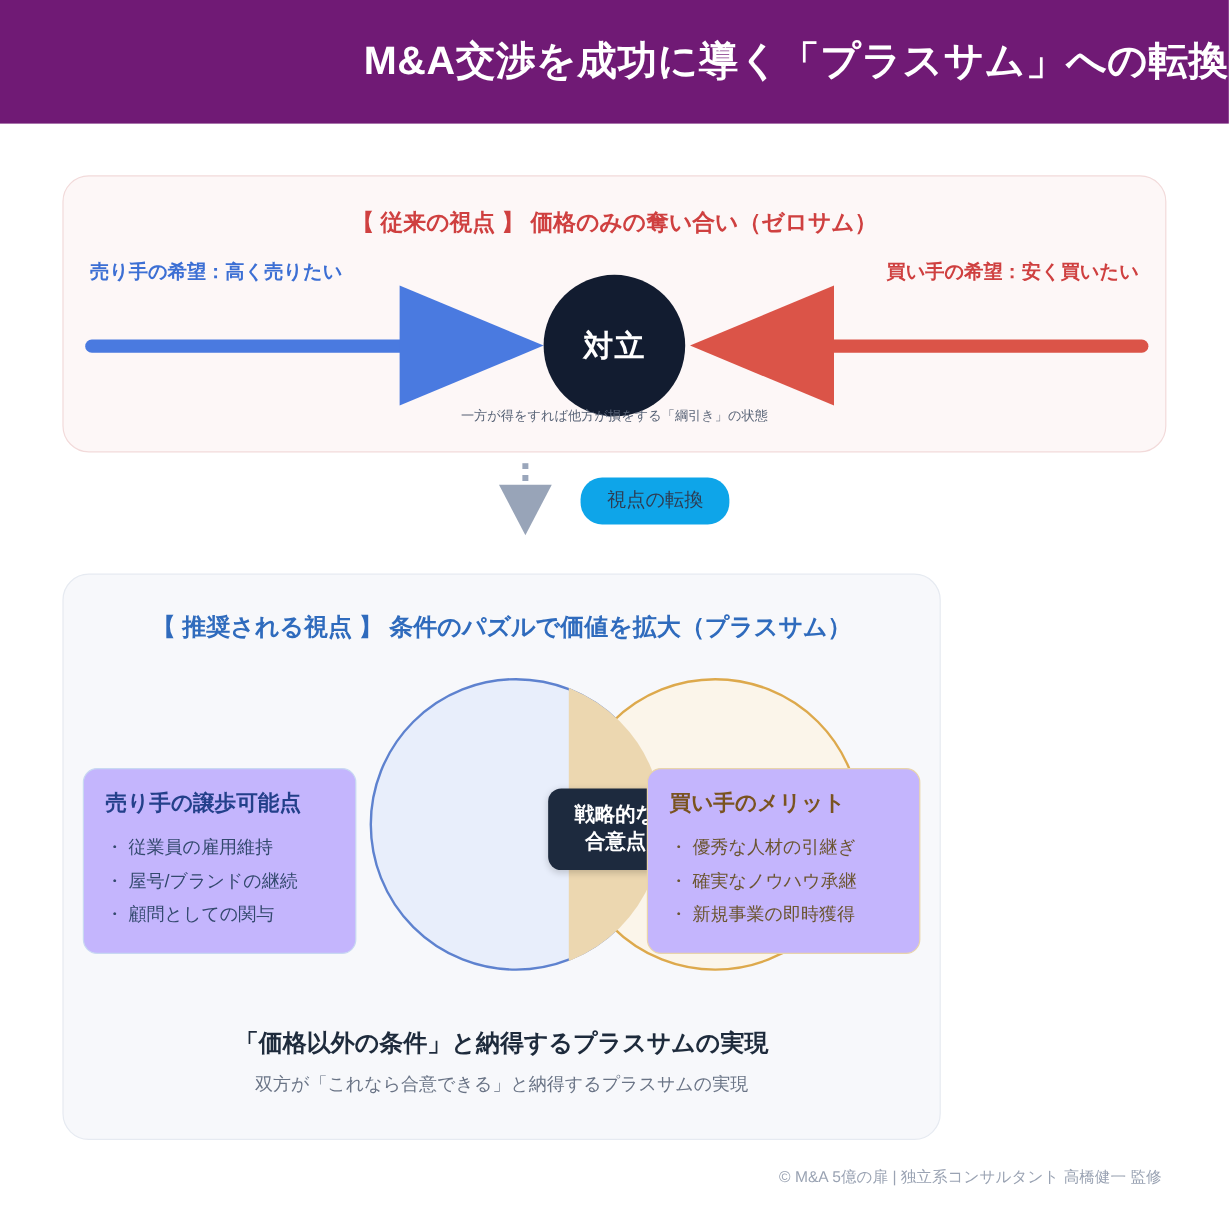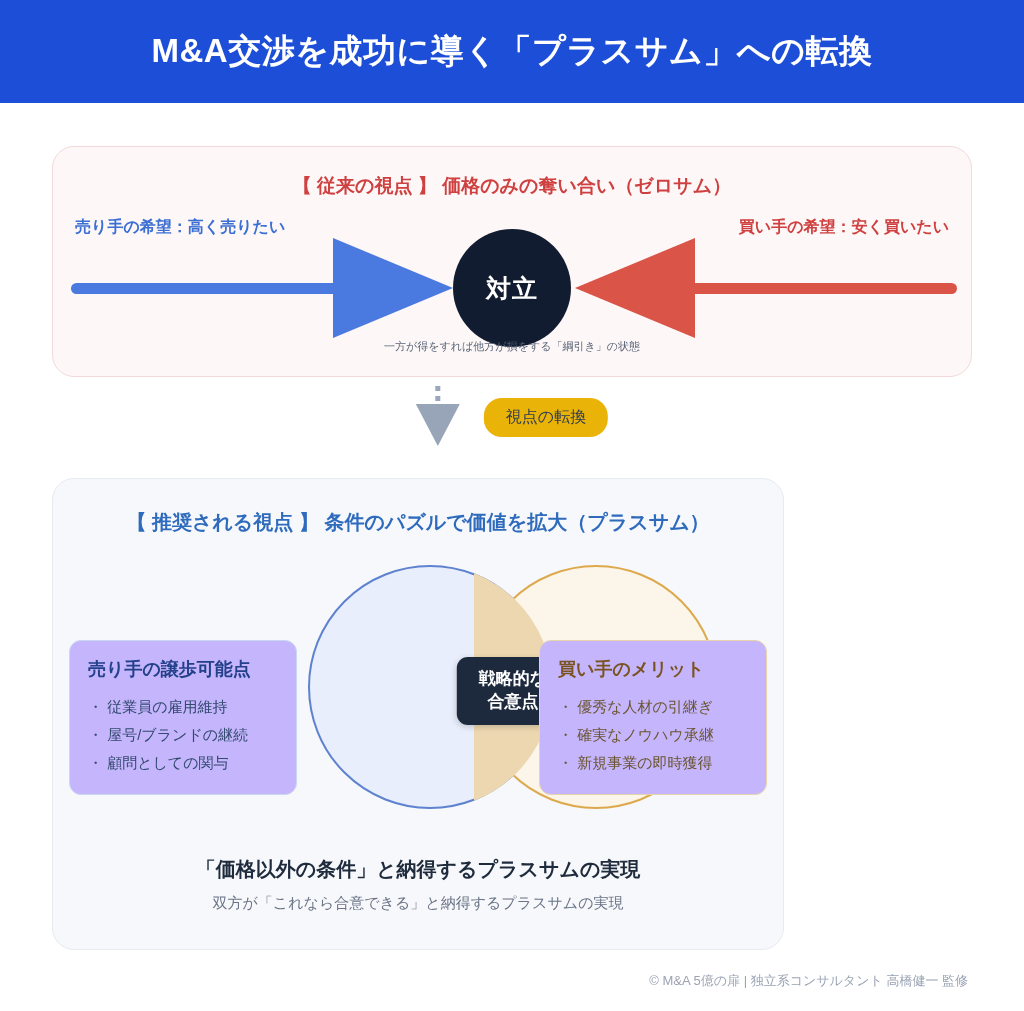--- a/index.html
+++ b/index.html
@@ -15,24 +15,24 @@
     color: #1e2b3c;
     overflow: hidden;
   }
 
   
   .header {
     position: absolute;
     left: 0; top: 0;
     width: 1024px;
     height: 103px;
-    background: #1d4ed8;
+    background: #701a75;
     display: flex;
     align-items: center;
-    justify-content: center;
+    justify-content: flex-end;
   }
   .header-title {
     color: #ffffff;
     font-size: 33px;
     font-weight: bold;
     letter-spacing: 0.5px;
     white-space: nowrap;
   }
 
   
@@ -164,21 +164,21 @@
     position: absolute;
     left: 50%;
     top: 18px;
     transform: translateX(-50%);
     width: 0; height: 0;
     border-left: 22px solid transparent;
     border-right: 22px solid transparent;
     border-top: 42px solid #98a4b8;
   }
   .trans-pill {
-    background: #eab308;
+    background: #0ea5e9;
     border-radius: 18px;
     padding: 9px 22px;
     font-size: 16px;
     color: #2e3c52;
     white-space: nowrap;
     margin-top: 2px;
   }
 
   
   .plus-panel {

